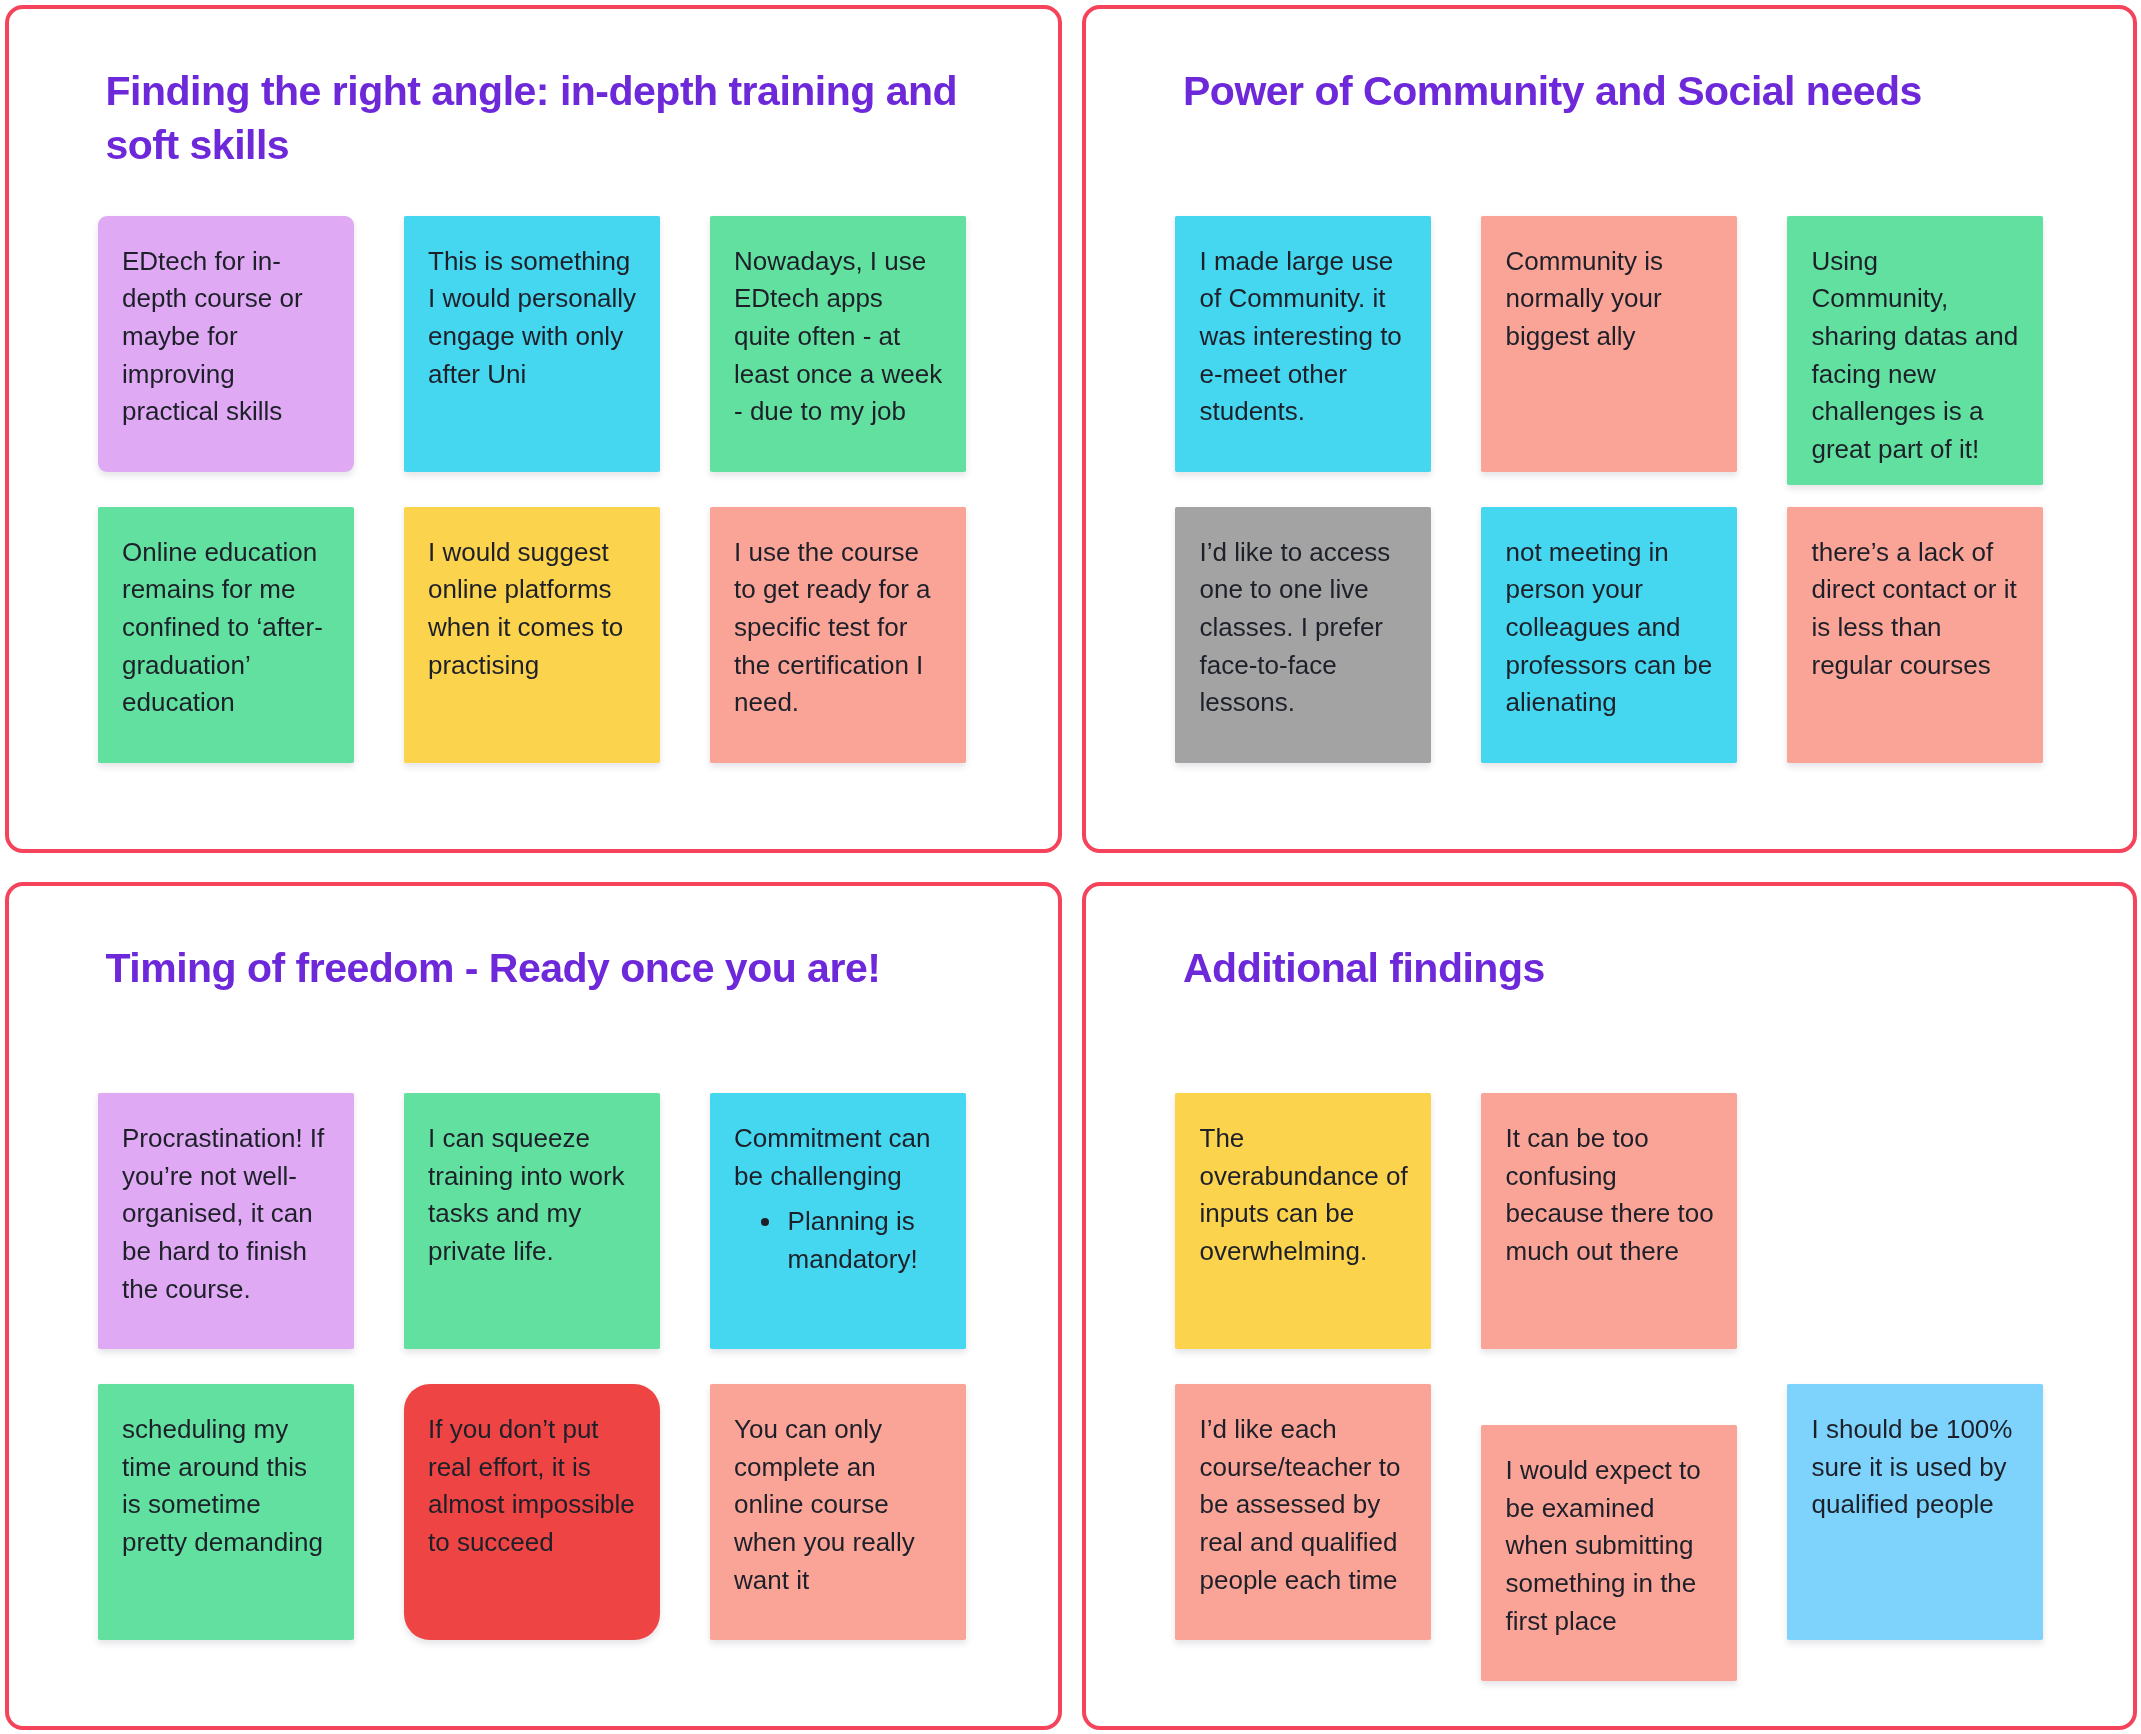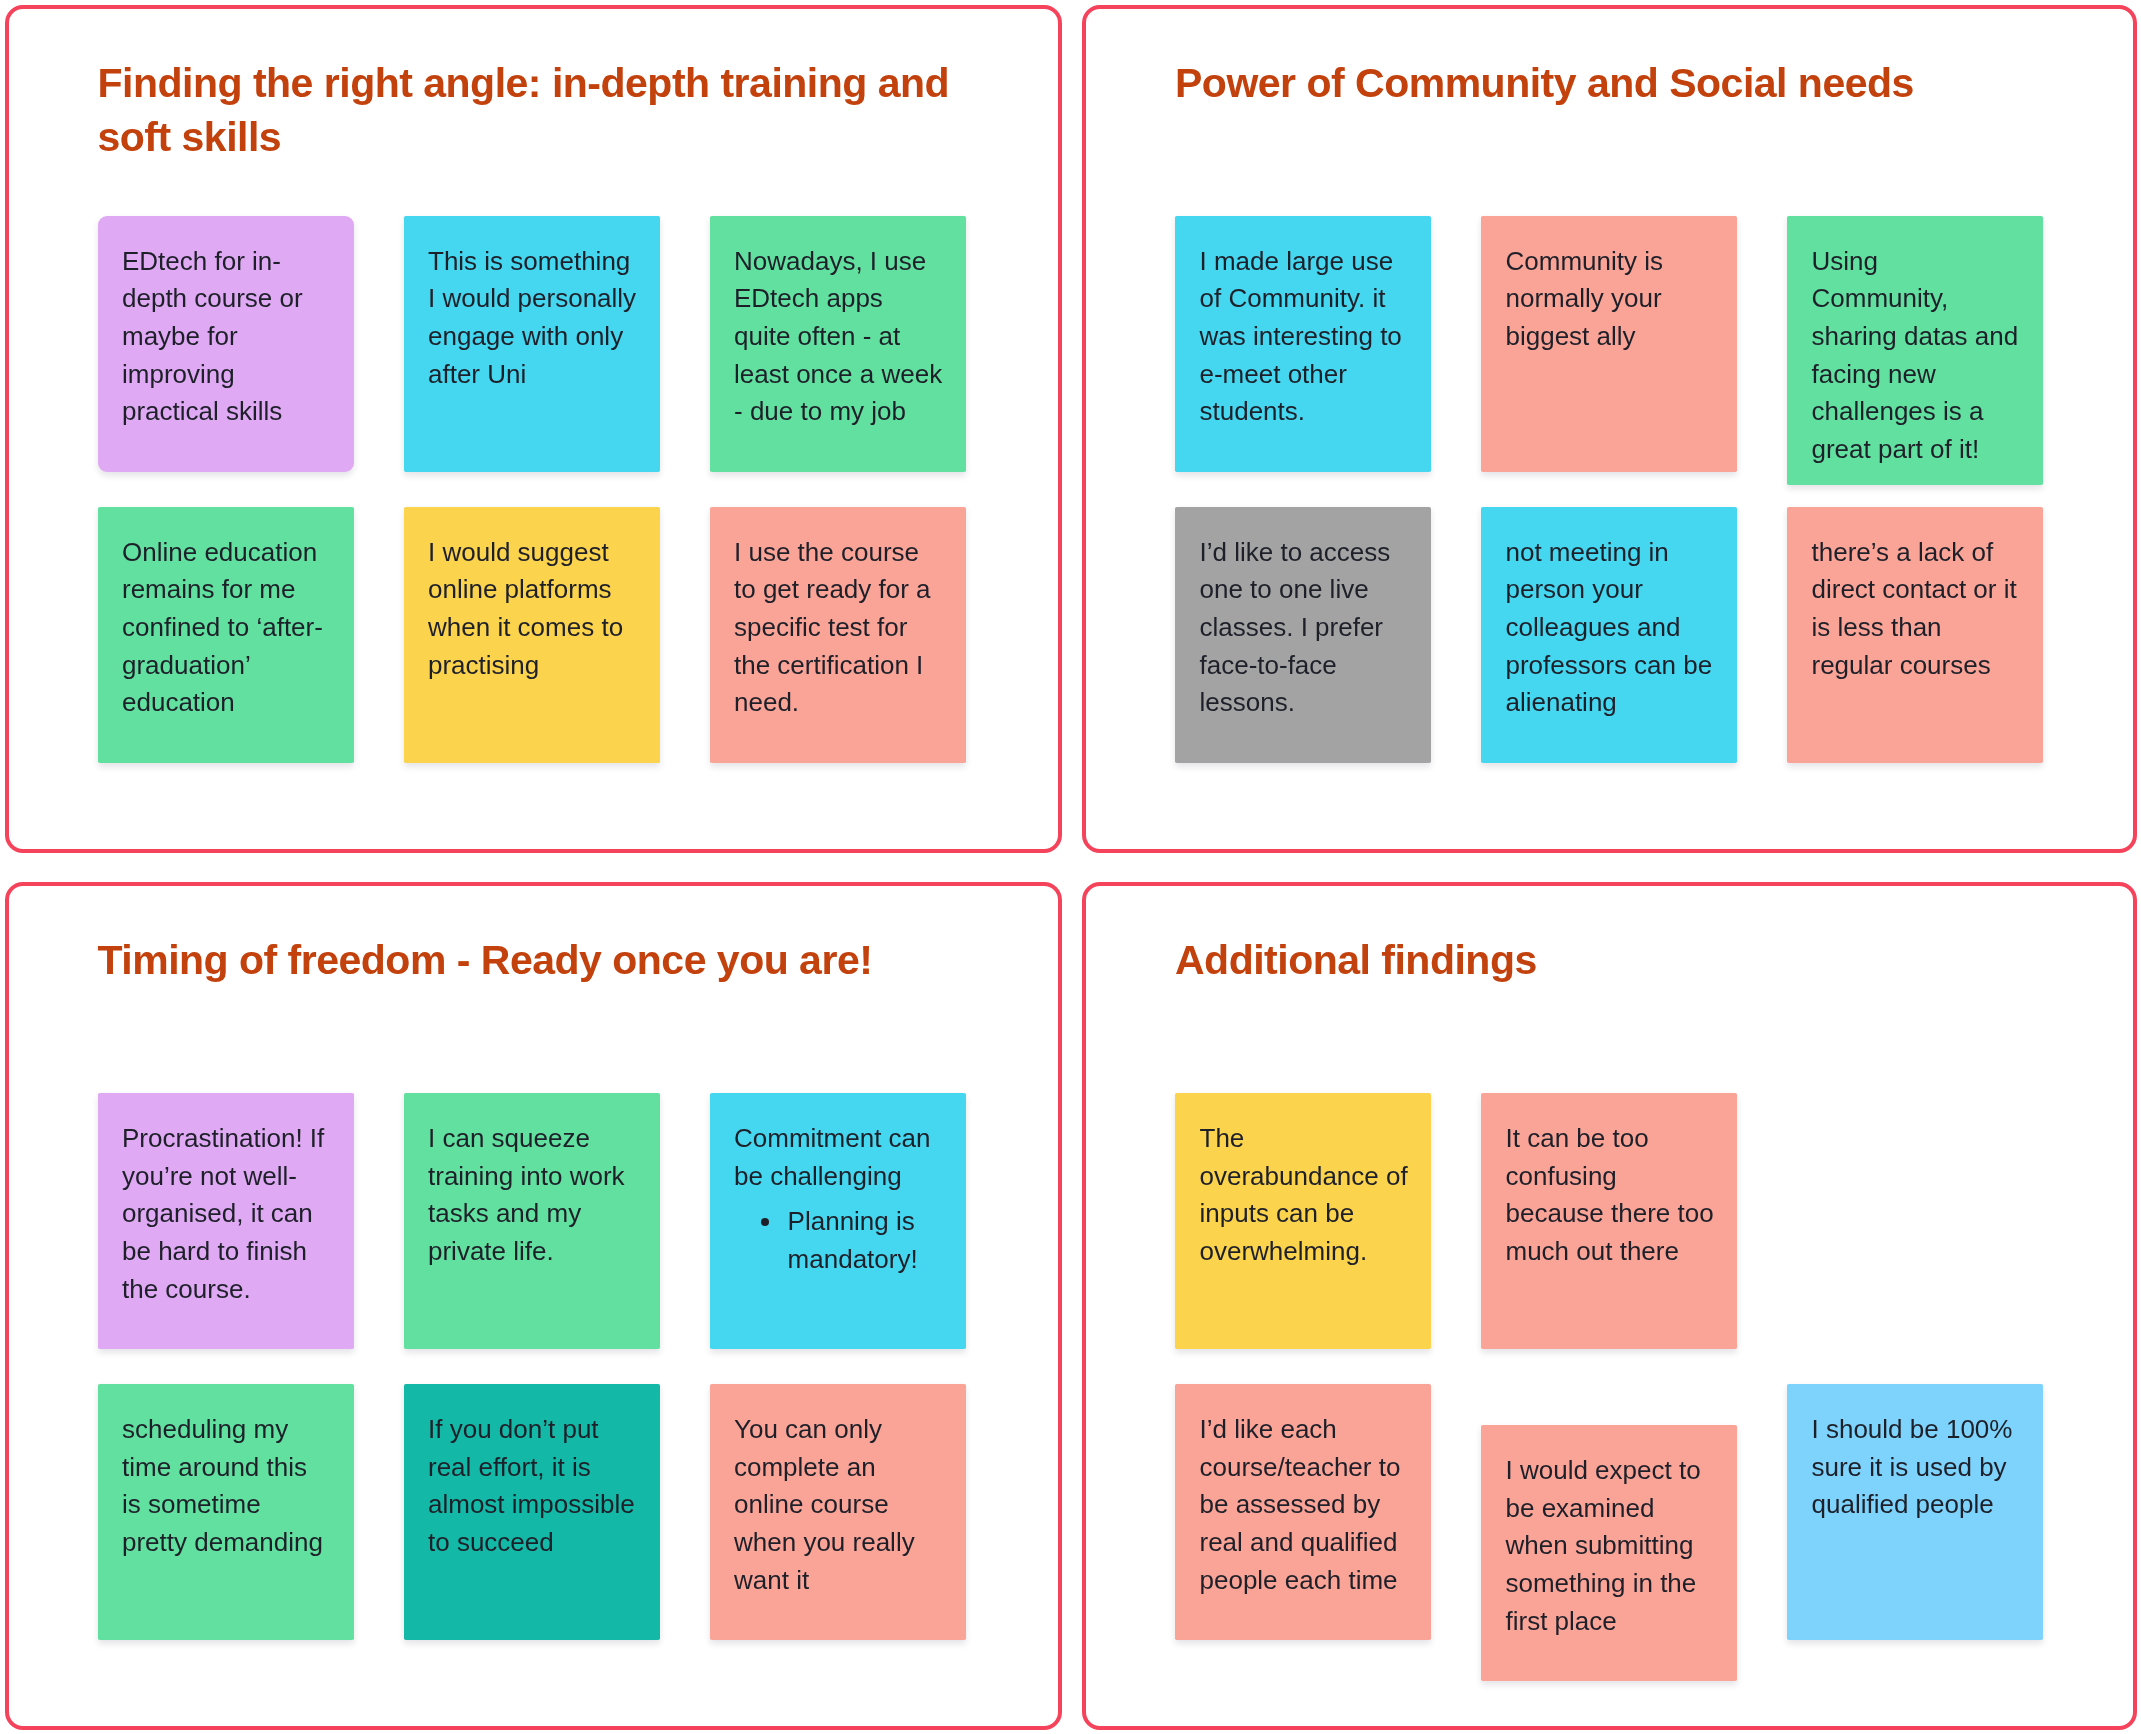--- a/index.html
+++ b/index.html
@@ -10,22 +10,22 @@
   }
   .frame{
     position:absolute;box-sizing:border-box;background:#ffffff;
     border:4.5px solid #F4435A;border-radius:18px;
   }
   .f0{left:4.5px;top:4.5px;width:1057px;height:848px;}
   .f1{left:1082px;top:4.5px;width:1055px;height:848px;}
   .f2{left:4.5px;top:882px;width:1057px;height:848px;}
   .f3{left:1082px;top:882px;width:1055px;height:848px;}
   .frame-title{
-    position:absolute;left:89px;top:47px;margin:0;max-width:896px;
-    font-size:41px;font-weight:700;line-height:1.32;color:#c2410c;
+    position:absolute;left:89px;top:47px;margin:8px;max-width:896px;
+    font-size:41px;font-weight:700;line-height:1.32;color:#6d28d9;
     letter-spacing:-0.5px;
   }
   .notes{
     position:absolute;left:89px;top:207px;
     display:grid;
     grid-template-columns:repeat(3,256px);
     grid-template-rows:256px 256px;
     column-gap:50px;row-gap:35px;
   }
   .note{
@@ -101,21 +101,21 @@
       </div>
       <div class="note" style="background: rgb(69, 214, 240); grid-area: 1 / 3;">
         <p class="note-text">Commitment can be challenging</p>
         <ul class="note-bullets">
           <li>Planning is mandatory!</li>
         </ul>
       </div>
       <div class="note" style="background: rgb(97, 224, 160); grid-area: 2 / 1;">
         <p class="note-text">scheduling my time around this is sometime pretty demanding</p>
       </div>
-      <div class="note" style="background: #14b8a6; grid-area: 2 / 2;">
+      <div class="note" style="background: #ef4444; grid-area: 2 / 2; border-radius: 26px;">
         <p class="note-text">If you don’t put real effort, it is almost impossible to succeed</p>
       </div>
       <div class="note" style="background: rgb(250, 164, 152); grid-area: 2 / 3;">
         <p class="note-text">You can only complete an online course when you really want it</p>
       </div>
     </div>
 </section>
 
 <section class="frame f3">
   <h2 class="frame-title">Additional findings</h2>

